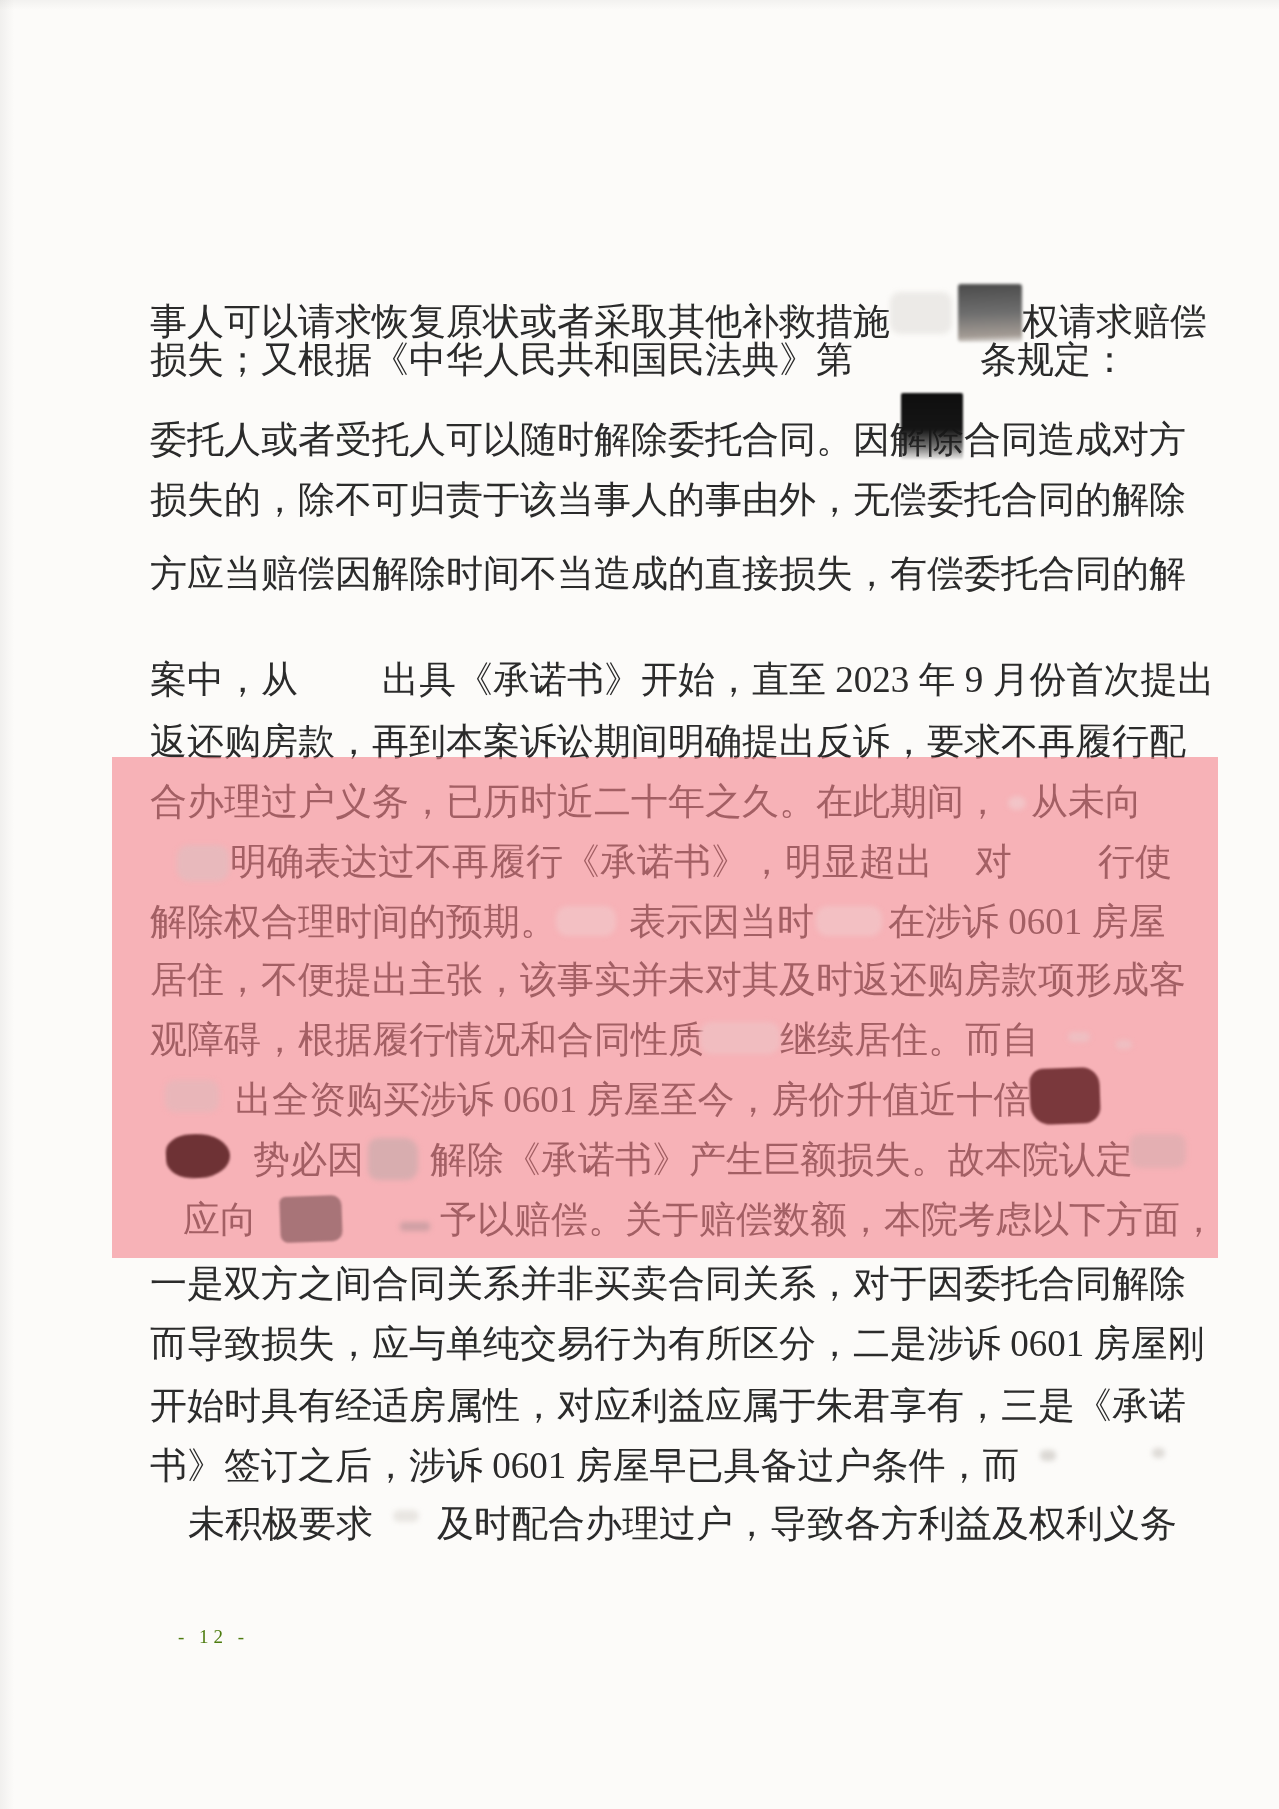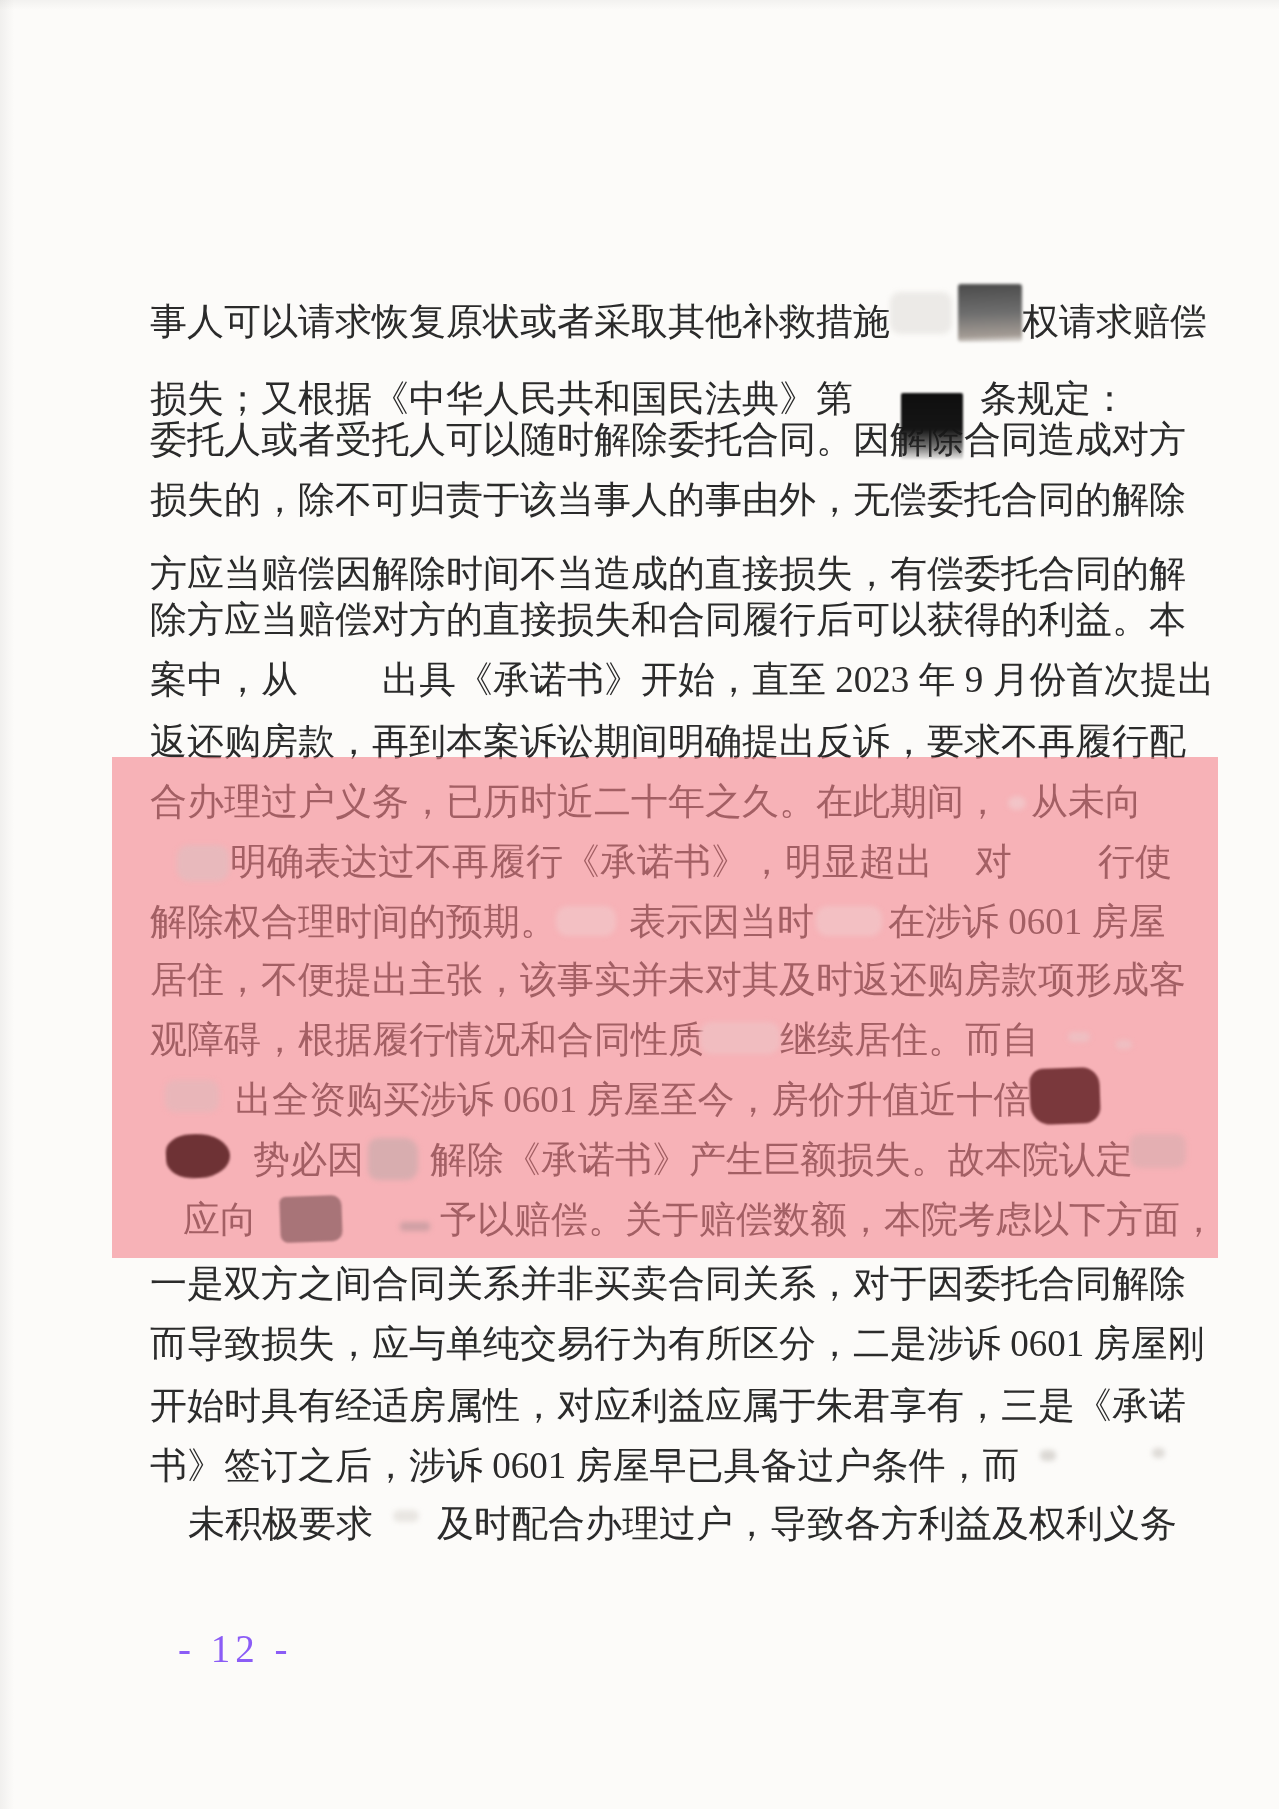--- a/index.html
+++ b/index.html
@@ -38,37 +38,36 @@
   .mark-grey-fade{
     background:linear-gradient(178deg,#4e4e4e 5%,#6e6e6e 50%,#a39b94 88%,rgba(190,185,180,0.25) 100%);
     filter:blur(1.5px);
   }
   .mark-black-fade{
     background:linear-gradient(180deg,#0f0f0f 0%,#151515 55%,rgba(35,35,35,0.6) 82%,rgba(70,70,70,0.12) 100%);
     filter:blur(1px);
   }
   .page-number{
     position:absolute;left:178px;top:1626px;
-    font-size:39px;color:#8b5cf6;letter-spacing:5px;
+    font-size:19px;color:#4d7c0f;letter-spacing:5px;
   }
 </style>
 </head>
 <body>
 
 <div class="page">
   <div class="edge-shade-left"></div>
   <div class="edge-shade-top"></div>
 
   <div id="text-layer">
       <div class="line" style="top: 300px;"><span>事人可以请求恢复原状或者采取其他补救措施</span><span class="gap" style="width: 132px;"></span><span>权请求赔偿</span></div>
-      <div class="line" style="top: 377px;"><span>损失；又根据《中华人民共和国民法典》第</span><span class="gap" style="width: 127px;"></span><span>条规定：</span></div>
+      <div class="line" style="top: 338px;"><span>损失；又根据《中华人民共和国民法典》第</span><span class="gap" style="width: 127px;"></span><span>条规定：</span></div>
       <div class="line" style="top: 418px;"><span>委托人或者受托人可以随时解除委托合同。因解除合同造成对方</span></div>
       <div class="line" style="top: 478px; text-align: center;"><span>损失的，除不可归责于该当事人的事由外，无偿委托合同的解除</span></div>
       <div class="line" style="top: 552px;"><span>方应当赔偿因解除时间不当造成的直接损失，有偿委托合同的解</span></div>
-      <div class="line" style="top: 598px;"><span>除方应当赔偿对方的直接损失和合同履行后可以获得的利益。本</span></div>
       <div class="line" style="top: 658px;"><span>案中，从</span><span class="gap" style="width: 84px;"></span><span>出具《承诺书》开始，直至 2023 年 9 月份首次提出</span></div>
       <div class="line" style="top: 720px;"><span>返还购房款，再到本案诉讼期间明确提出反诉，要求不再履行配</span></div>
       <div class="line" style="top: 780px;"><span>合办理过户义务，已历时近二十年之久。在此期间，</span><span class="gap" style="width: 30px;"></span><span>从未向</span></div>
       <div class="line" style="top: 840px; text-align: center;"><span class="gap" style="width: 80px;"></span><span>明确表达过不再履行《承诺书》，明显超出</span><span class="gap" style="width: 42px;"></span><span>对</span><span class="gap" style="width: 86px;"></span><span>行使</span></div>
       <div class="line" style="top: 900px;"><span>解除权合理时间的预期。</span><span class="gap" style="width: 72px;"></span><span>表示因当时</span><span class="gap" style="width: 74px;"></span><span>在涉诉 0601 房屋</span></div>
       <div class="line" style="top: 958px;"><span>居住，不便提出主张，该事实并未对其及时返还购房款项形成客</span></div>
       <div class="line" style="top: 1018px;"><span>观障碍，根据履行情况和合同性质</span><span class="gap" style="width: 75px;"></span><span>继续居住。而自</span></div>
       <div class="line" style="top: 1078px;"><span class="gap" style="width: 85px;"></span><span>出全资购买涉诉 0601 房屋至今，房价升值近十倍，</span></div>
       <div class="line" style="top: 1138px;"><span class="gap" style="width: 103px;"></span><span>势必因</span><span class="gap" style="width: 66px;"></span><span>解除《承诺书》产生巨额损失。故本院认定</span></div>
       <div class="line" style="top: 1198px;"><span class="gap" style="width: 33px;"></span><span>应向</span><span class="gap" style="width: 183px;"></span><span>予以赔偿。关于赔偿数额，本院考虑以下方面，</span></div>

